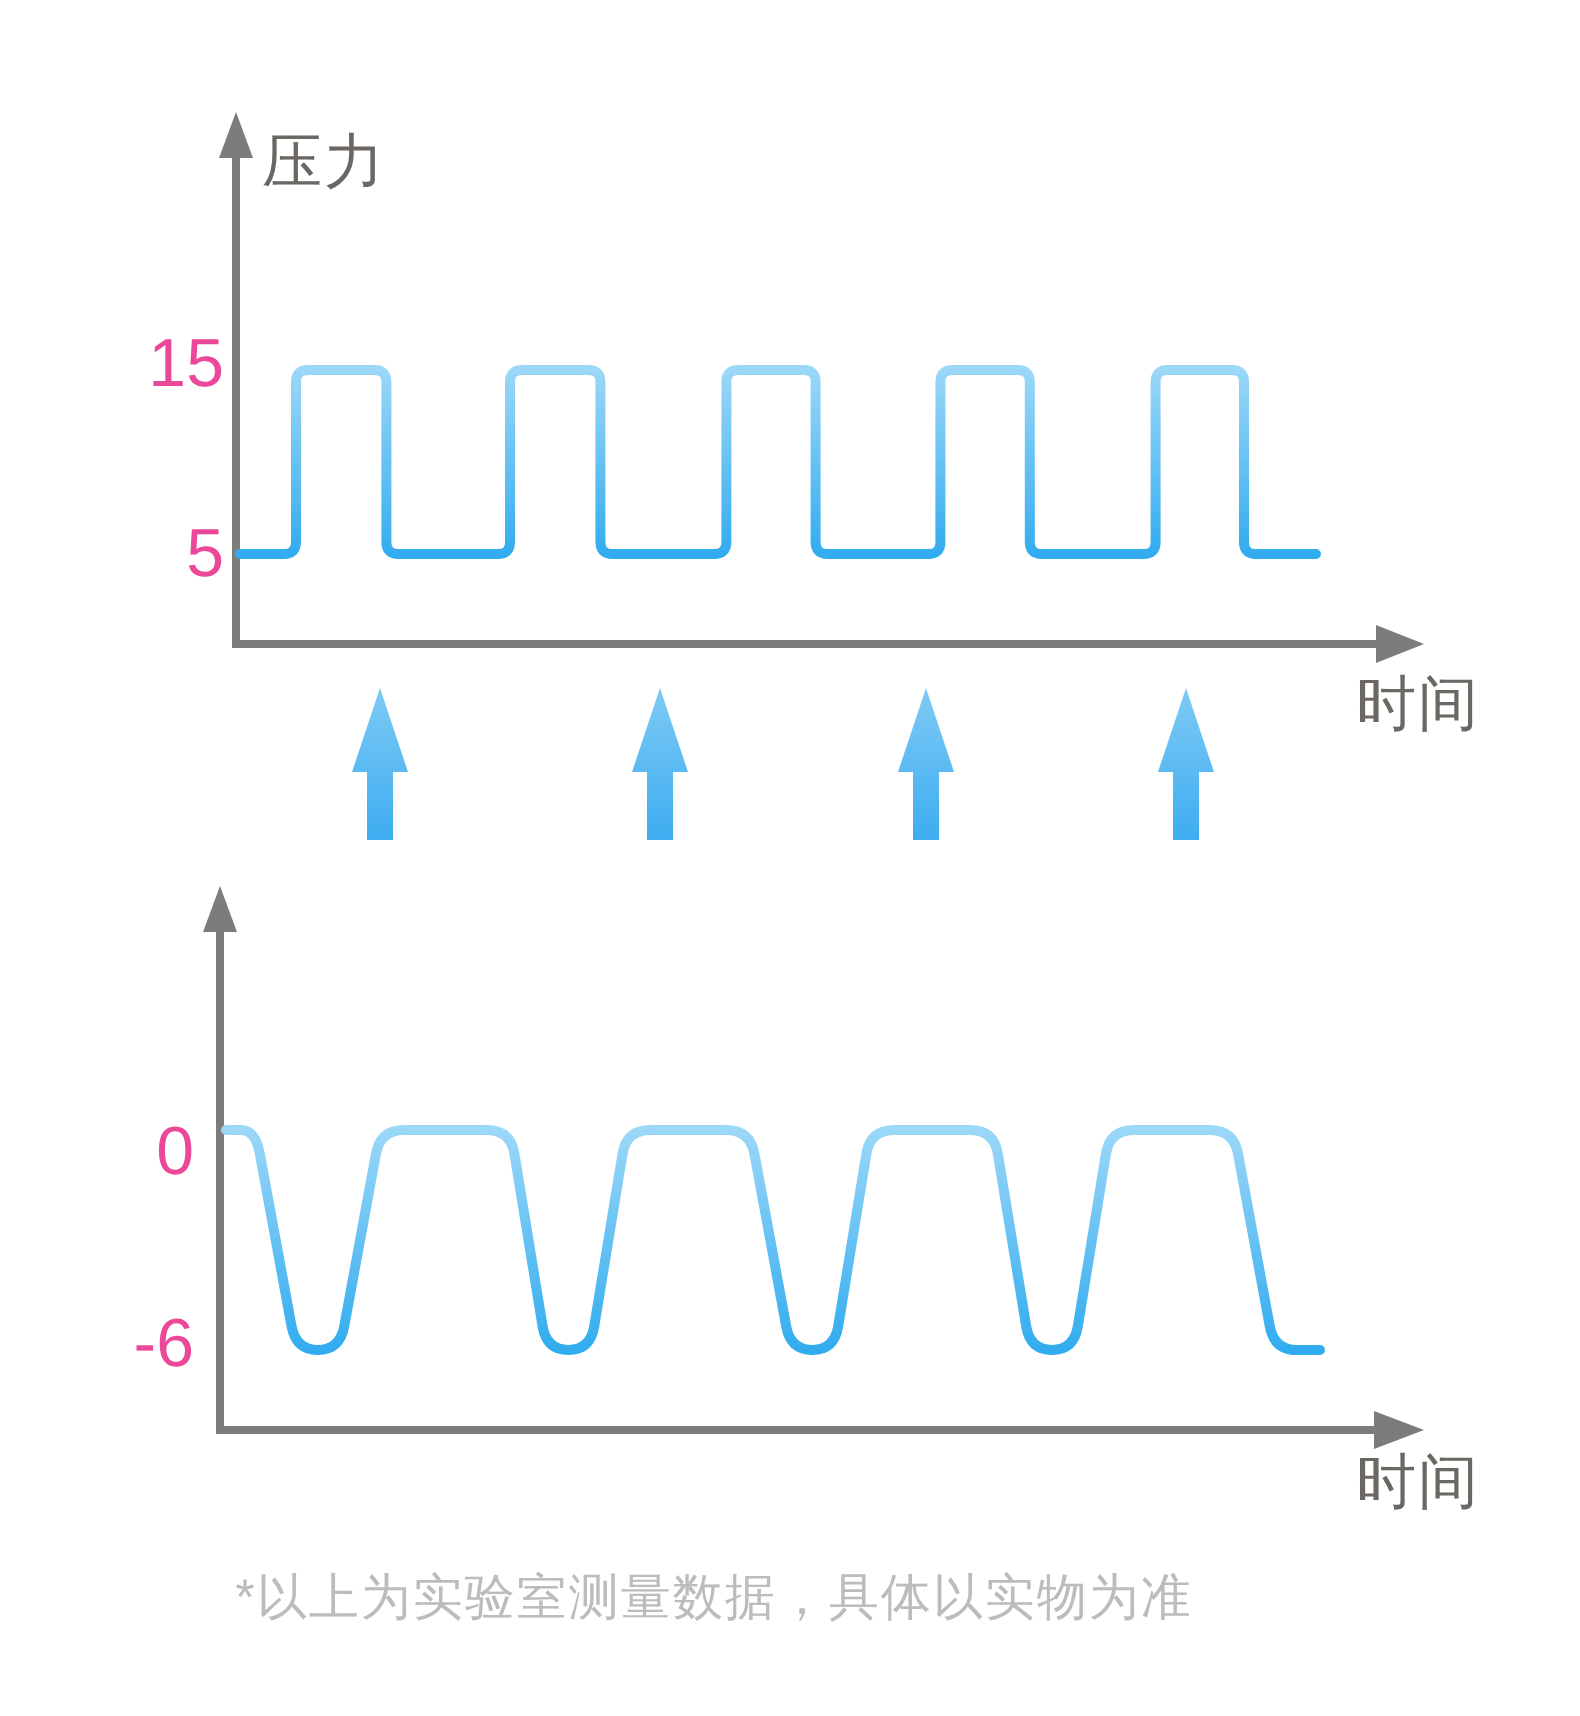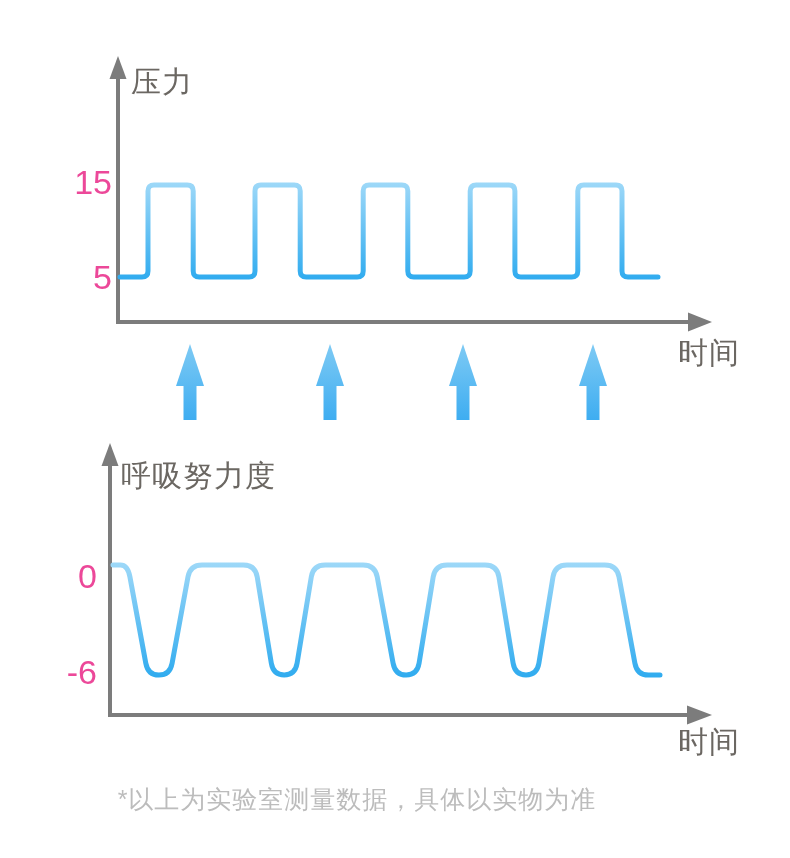--- a/index.html
+++ b/index.html
@@ -68,19 +68,18 @@
     </g>
 
     <path id="effort-wave" fill="none" stroke="url(#effortGrad)" stroke-width="5" stroke-linecap="round" stroke-linejoin="round" d="M 113 565 L 120.4 565.0 Q 127.769 565 129.9 576.8 L 145.8 663.2 Q 148.008 675 158.9 675.0 L 158.9 675.0 Q 169.888 675 172.1 663.2 L 188.0 576.8 Q 190.127 565 202.1 565.0 L 243.2 565.0 Q 255.22 565 257.2 576.8 L 271.3 663.2 Q 273.271 675 284.2 675.0 L 284.2 675.0 Q 295.15099999999995 675 297.1 663.2 L 311.3 576.8 Q 313.202 565 325.2 565.0 L 363.0 565.0 Q 375.013 565 377.2 576.8 L 393.1 663.2 Q 395.252 675 406.2 675.0 L 406.2 675.0 Q 417.132 675 419.1 663.2 L 433.2 576.8 Q 435.183 565 447.2 565.0 L 485.0 565.0 Q 496.994 565 498.9 576.8 L 513.1 663.2 Q 515.0450000000001 675 526.0 675.0 L 526.0 675.0 Q 536.925 675 538.9 663.2 L 553.0 576.8 Q 554.976 565 567.0 565.0 L 604.8 565.0 Q 616.787 565 619.0 576.8 L 634.9 663.2 Q 637.026 675 648.5 675.0 L 660 675"></path>
   </svg>
 
   <div class="lbl" style="left:131px; top:67px">压力</div>
   <div class="tick p" style="top:165px">15</div>
   <div class="tick p" style="top:260px">5</div>
   <div class="lbl" style="left:678px; top:338px">时间</div>
 
-  <div class="lbl" style="left:121px; top:461px">呼吸努力度</div>
   <div class="tick e" style="top:559px">0</div>
   <div class="tick e" style="top:655px">-6</div>
   <div class="lbl" style="left:678px; top:727px">时间</div>
 
   <div id="footnote">*以上为实验室测量数据，具体以实物为准</div>
 </div>
 
 </body></html>

